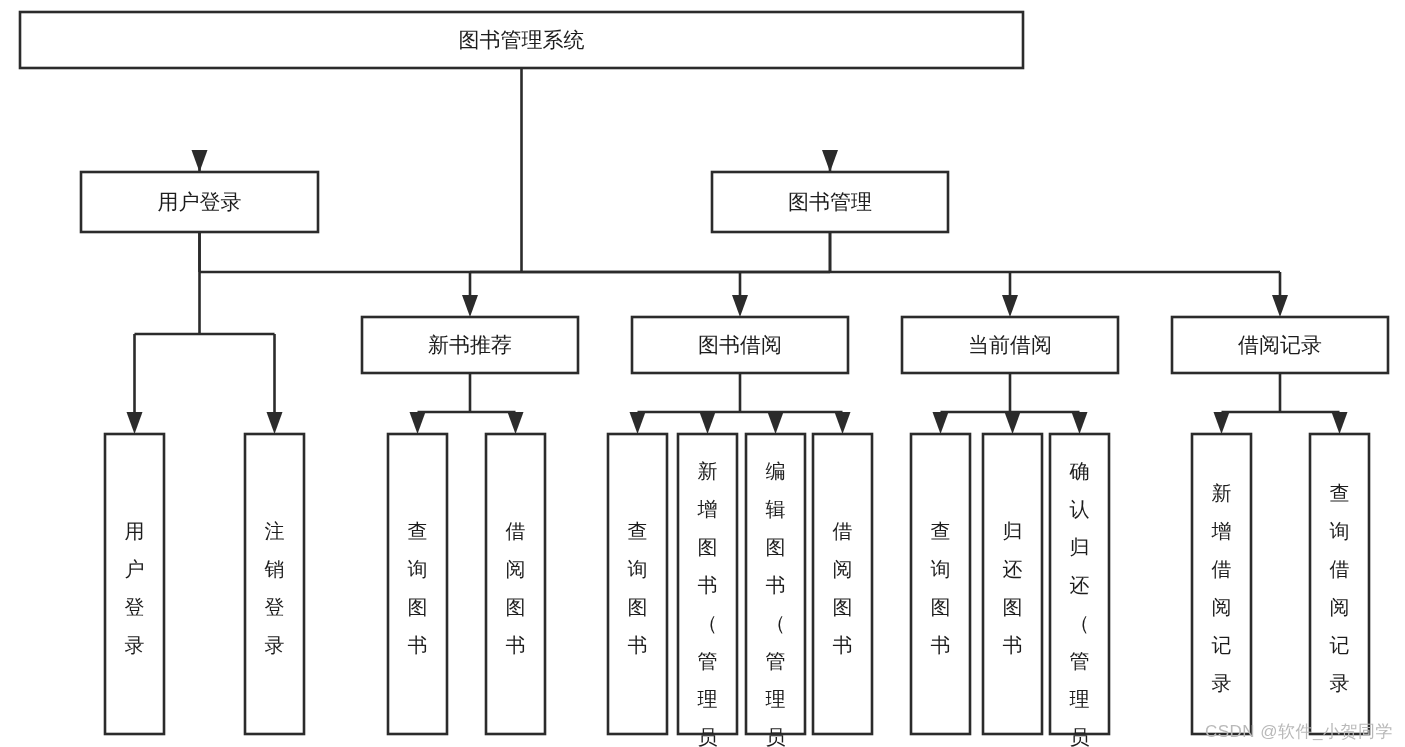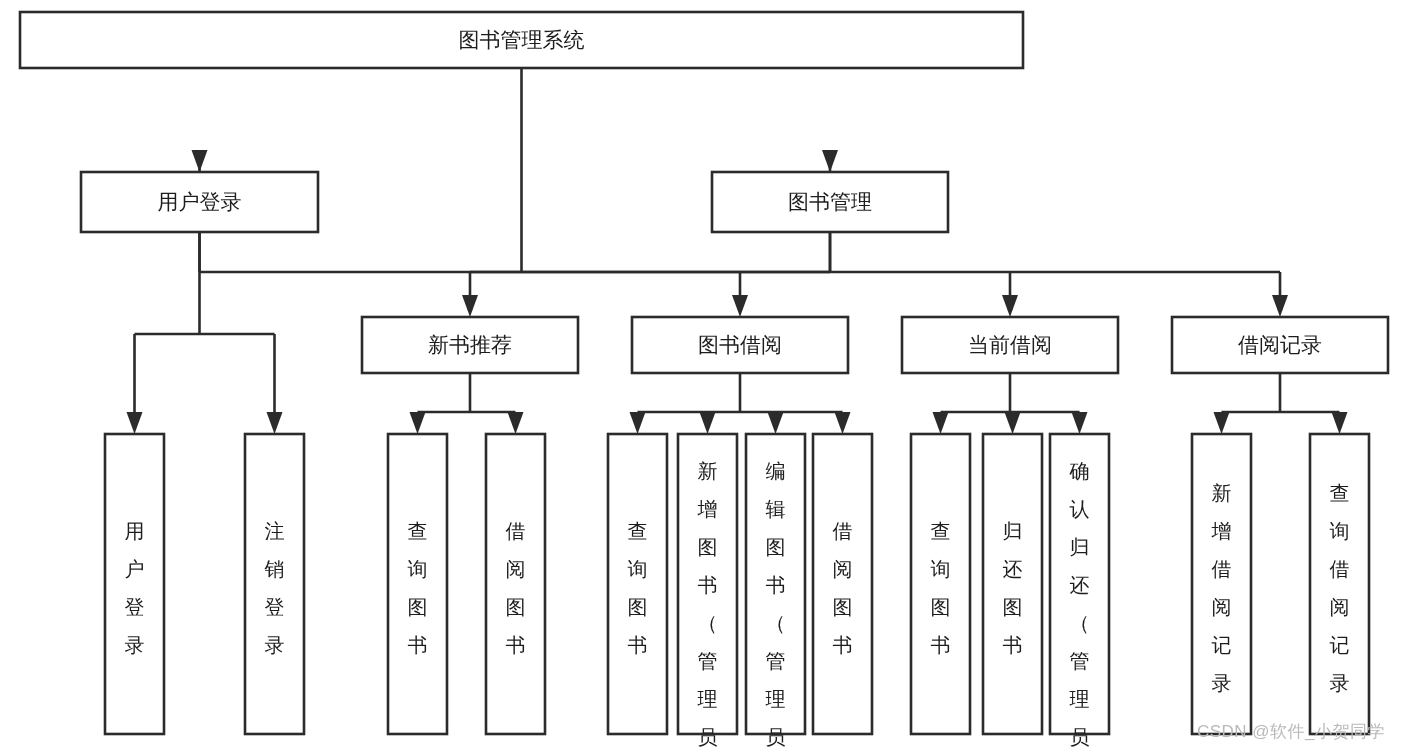--- a/index.html
+++ b/index.html
@@ -50,21 +50,21 @@
     dominant-baseline: middle;
   }
   .node-label-v {
     font-family: "Liberation Sans", "DejaVu Sans", sans-serif;
     font-size: 20px;
     fill: #1d1d1d;
     text-anchor: middle;
   }
   .watermark-text {
     position: absolute;
-    right: 20px;
+    right: 12px;
     bottom: 4px;
     font-family: "Liberation Sans", "DejaVu Sans", sans-serif;
     font-size: 17px;
     color: #b9b9b9;
     white-space: nowrap;
     letter-spacing: 0.5px;
   }
 </style>
 </head>
 <body>

